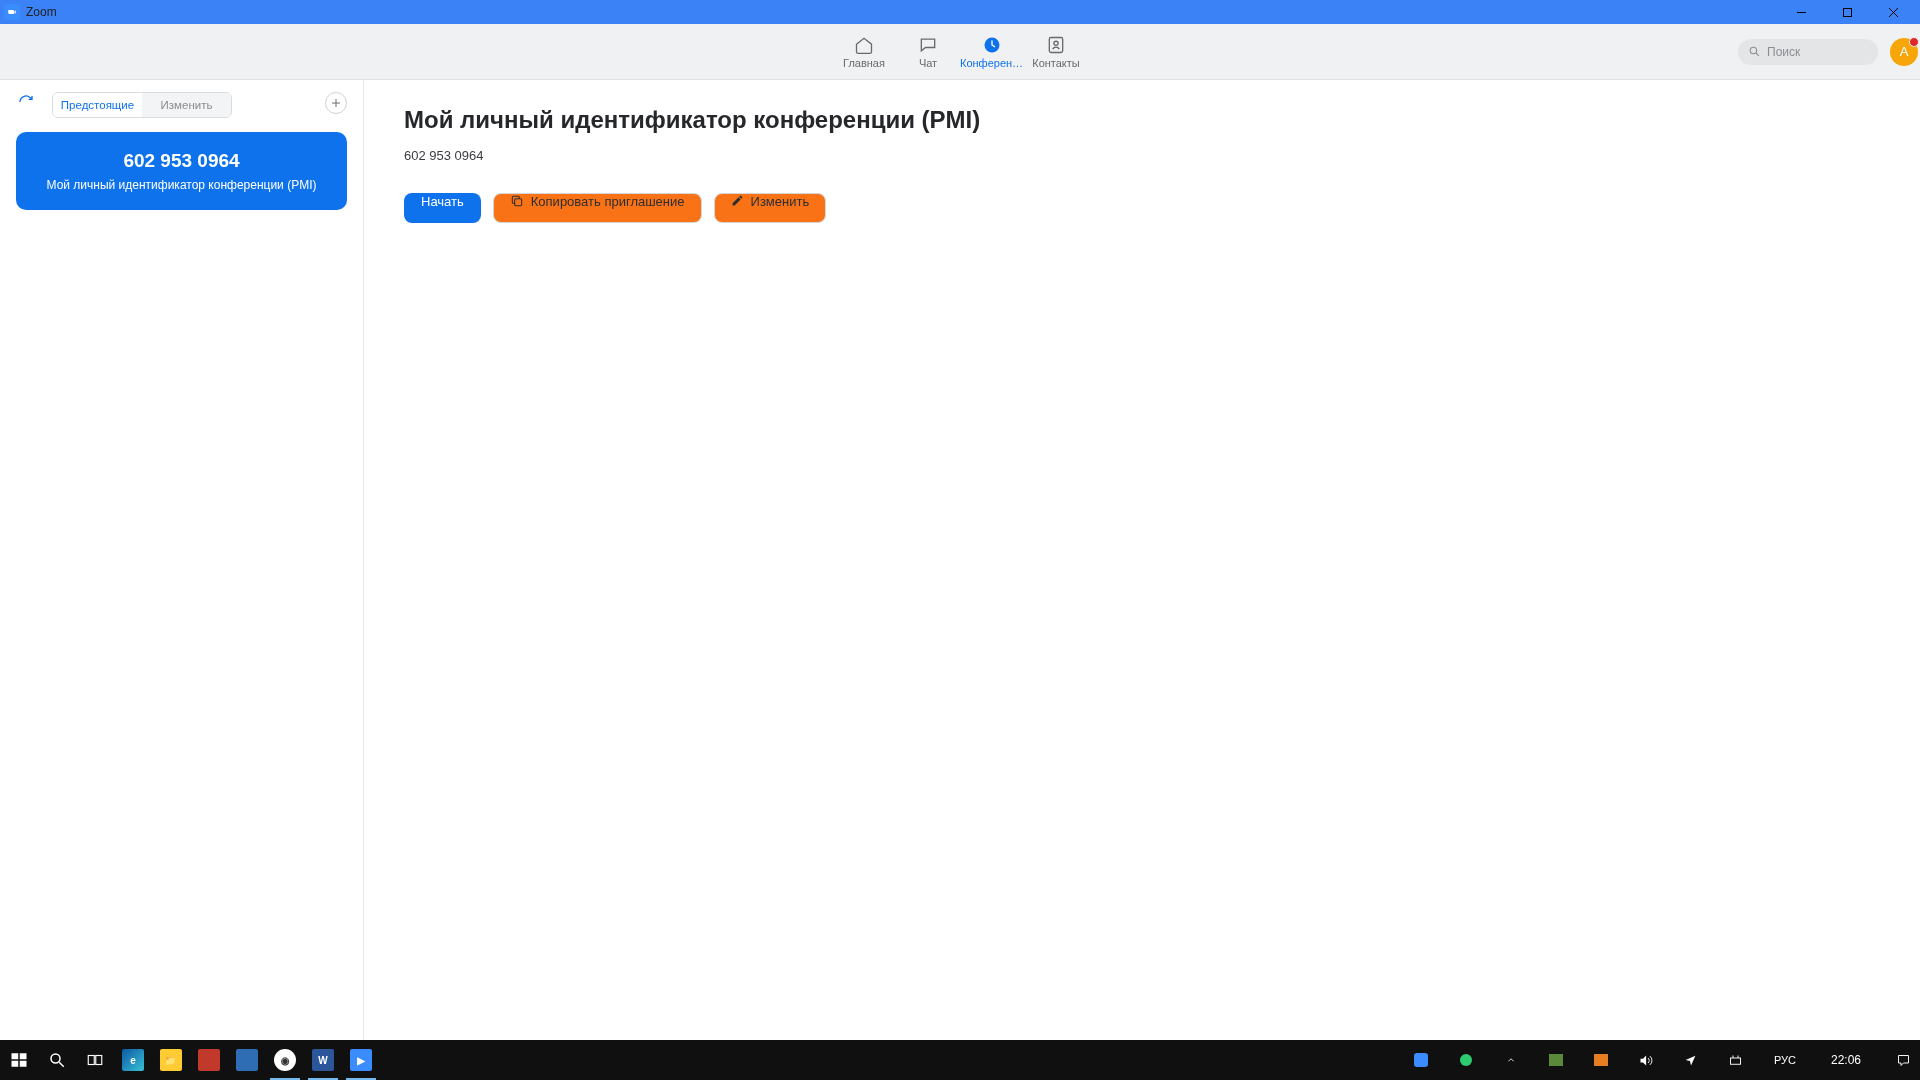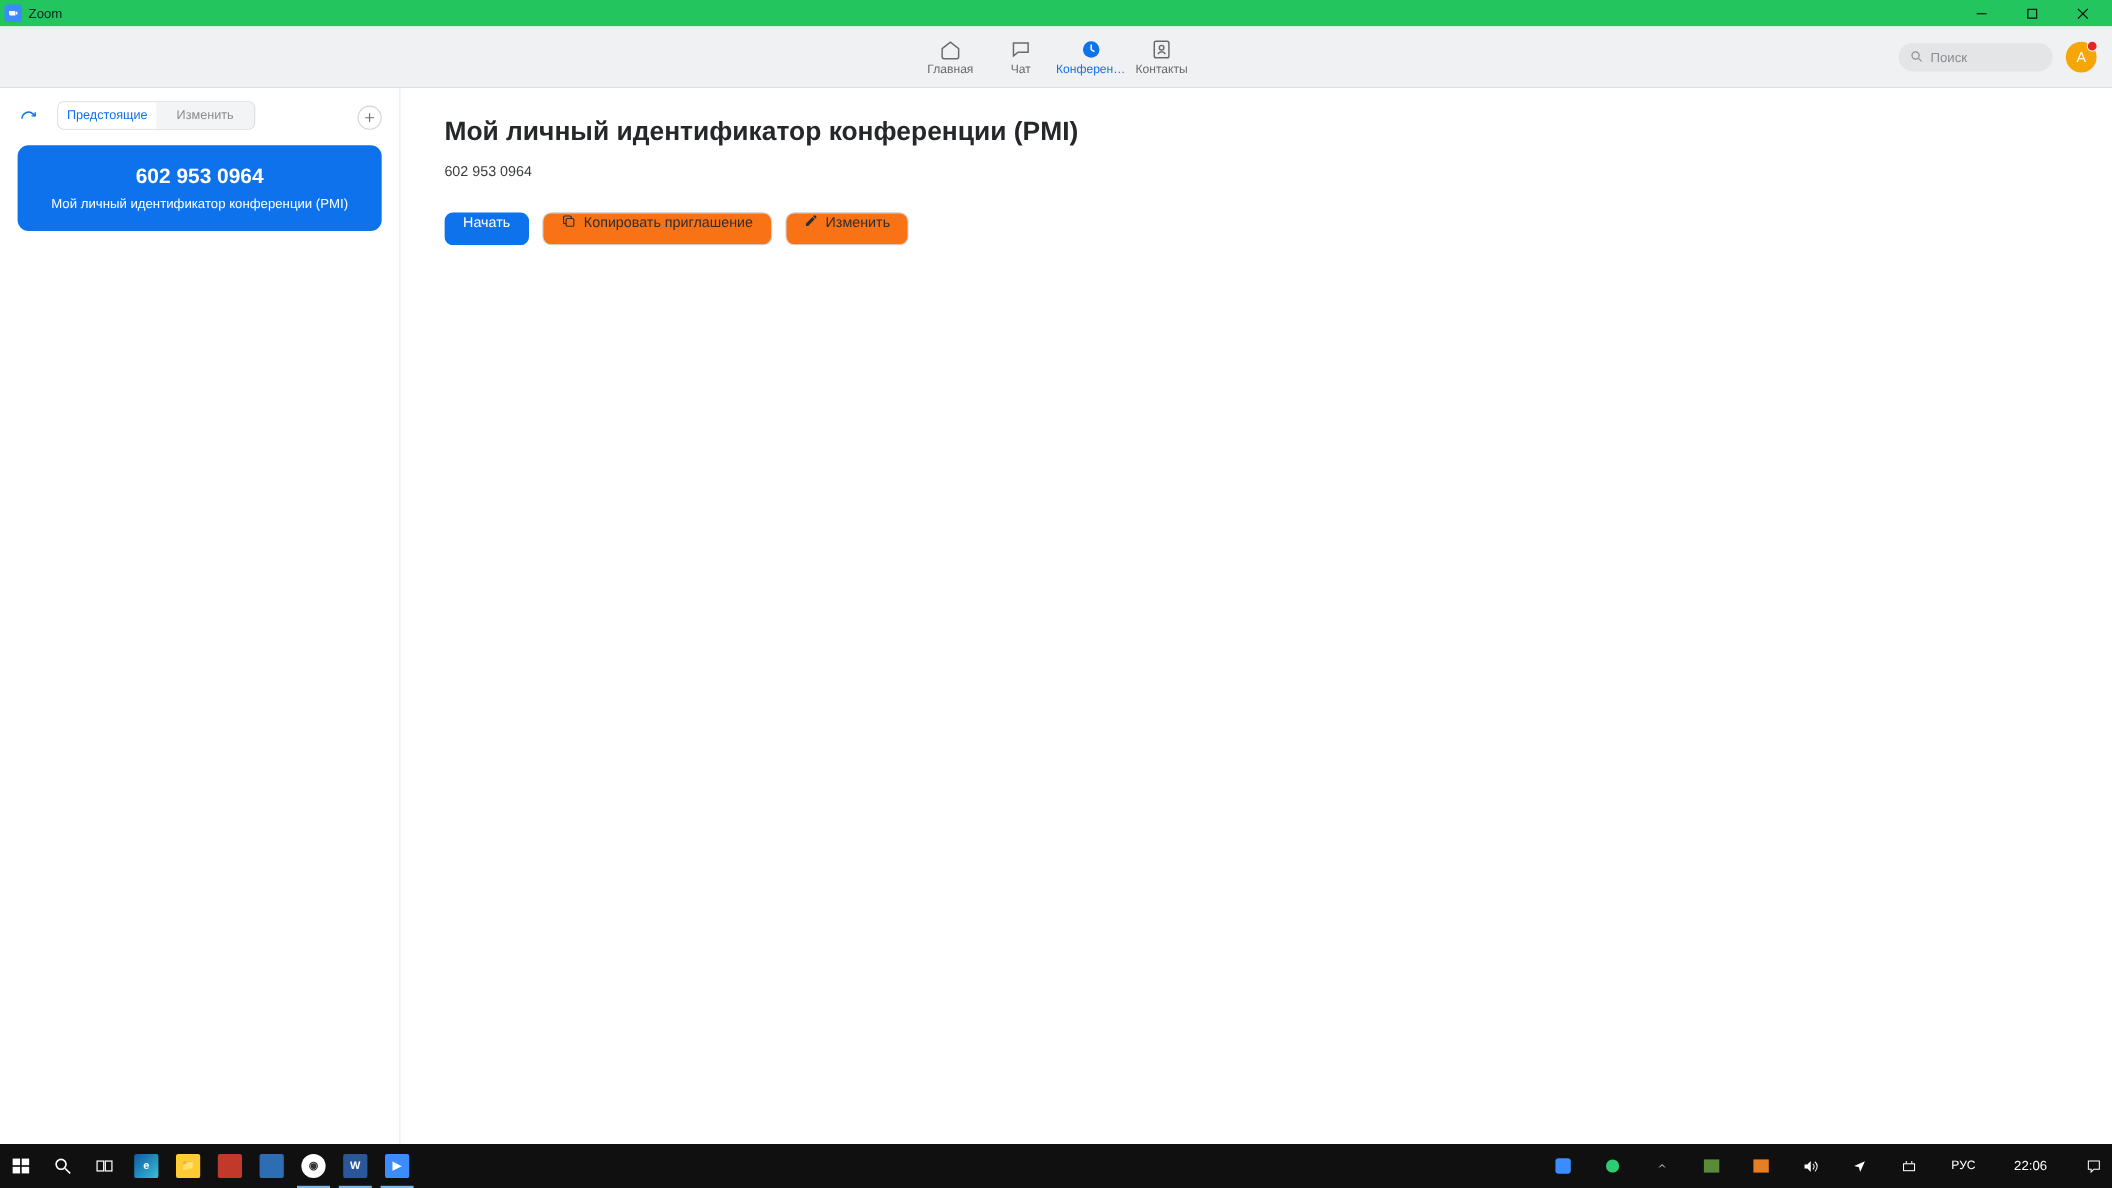--- a/index.html
+++ b/index.html
@@ -1,41 +1,41 @@
 <!DOCTYPE html>
 <html><head>
 <meta charset="utf-8">
 <style>
 * { margin:0; padding:0; box-sizing:border-box; font-family:"Segoe UI",Arial,sans-serif; }
 html,body { width:1920px; height:1080px; overflow:hidden; background:#fff; }
 
 
-.titlebar { height:24px; background:#22c55e; display:flex; align-items:center; padding:0 4px; font-size:12px; color:#222; }
+.titlebar { height:24px; background:#3b82f6; display:flex; align-items:center; padding:0 4px; font-size:12px; color:#222; }
 .titlebar .logo { width:16px; height:16px; background:#3a8cff; border-radius:3px; margin-right:6px; display:flex; align-items:center; justify-content:center; }
 .titlebar .logo svg { width:10px; height:10px; fill:#fff; }
 .titlebar .controls { margin-left:auto; display:flex; }
 .titlebar .controls div { width:46px; height:24px; display:flex; align-items:center; justify-content:center; }
 .titlebar .controls svg { stroke:#000; stroke-width:1; fill:none; }
 
 
 .toolbar { height:56px; background:#f0f1f3; border-bottom:1px solid #e1e1e3; display:flex; align-items:center; position:relative; }
 .nav { position:absolute; left:50%; transform:translateX(-50%); display:flex; }
 .nav-item { display:flex; flex-direction:column; align-items:center; justify-content:center; font-size:11px; color:#696a6c; cursor:pointer; width:64px; }
 .nav-item.active { color:#0e72ed; }
 .nav-item .icon { width:20px; height:20px; display:flex; align-items:center; justify-content:center; margin-bottom:2px; }
 .nav-item .label { white-space:nowrap; overflow:hidden; text-overflow:ellipsis; max-width:64px; }
-.right-tools { margin-left:auto; display:flex; align-items:center; gap:12px; padding-right:14px; }
+.right-tools { margin-left:auto; display:flex; align-items:center; gap:12px; padding-right:2px; }
 .search { width:140px; height:26px; background:#e4e5e7; border-radius:13px; display:flex; align-items:center; padding:0 10px; color:#8a8d91; font-size:12px; gap:6px; }
 .avatar { width:28px; height:28px; border-radius:50%; background:#f6a609; color:#fff; display:flex; align-items:center; justify-content:center; font-size:13px; position:relative; }
 .avatar::after { content:''; position:absolute; top:-1px; right:-1px; width:8px; height:8px; background:#e02828; border-radius:50%; border:1.5px solid #f0f1f3; }
 
 
 .body { display:flex; height:calc(100% - 24px - 56px - 40px); }
 .sidebar { width:364px; border-right:1px solid #e8e8ea; padding:12px 16px; }
-.sidebar-head { display:flex; align-items:flex-end; gap:10px; margin-bottom:14px; }
+.sidebar-head { display:flex; align-items:flex-start; gap:10px; margin-bottom:14px; }
 .refresh { width:20px; height:20px; display:flex; align-items:center; justify-content:center; color:#0e72ed; }
 .segmented { display:flex; border:1px solid #d9dbdd; border-radius:6px; overflow:hidden; height:26px; flex:1; max-width:180px; margin-left:6px; }
 .segmented div { flex:1; display:flex; align-items:center; justify-content:center; font-size:11.5px; color:#8b8d90; cursor:pointer; }
 .segmented div.sel { background:#fff; color:#0e72ed; font-weight:500; }
 .segmented div:not(.sel){ background:#f3f4f5; }
 .add { margin-left:auto; width:22px; height:22px; border:1px solid #cfd1d4; border-radius:50%; display:flex; align-items:center; justify-content:center; color:#6b6d70; }
 .card { background:#0e72ed; color:#fff; border-radius:10px; padding:18px 14px; text-align:center; }
 .card .id { font-size:19px; font-weight:600; margin-bottom:6px; }
 .card .sub { font-size:12px; }
 

